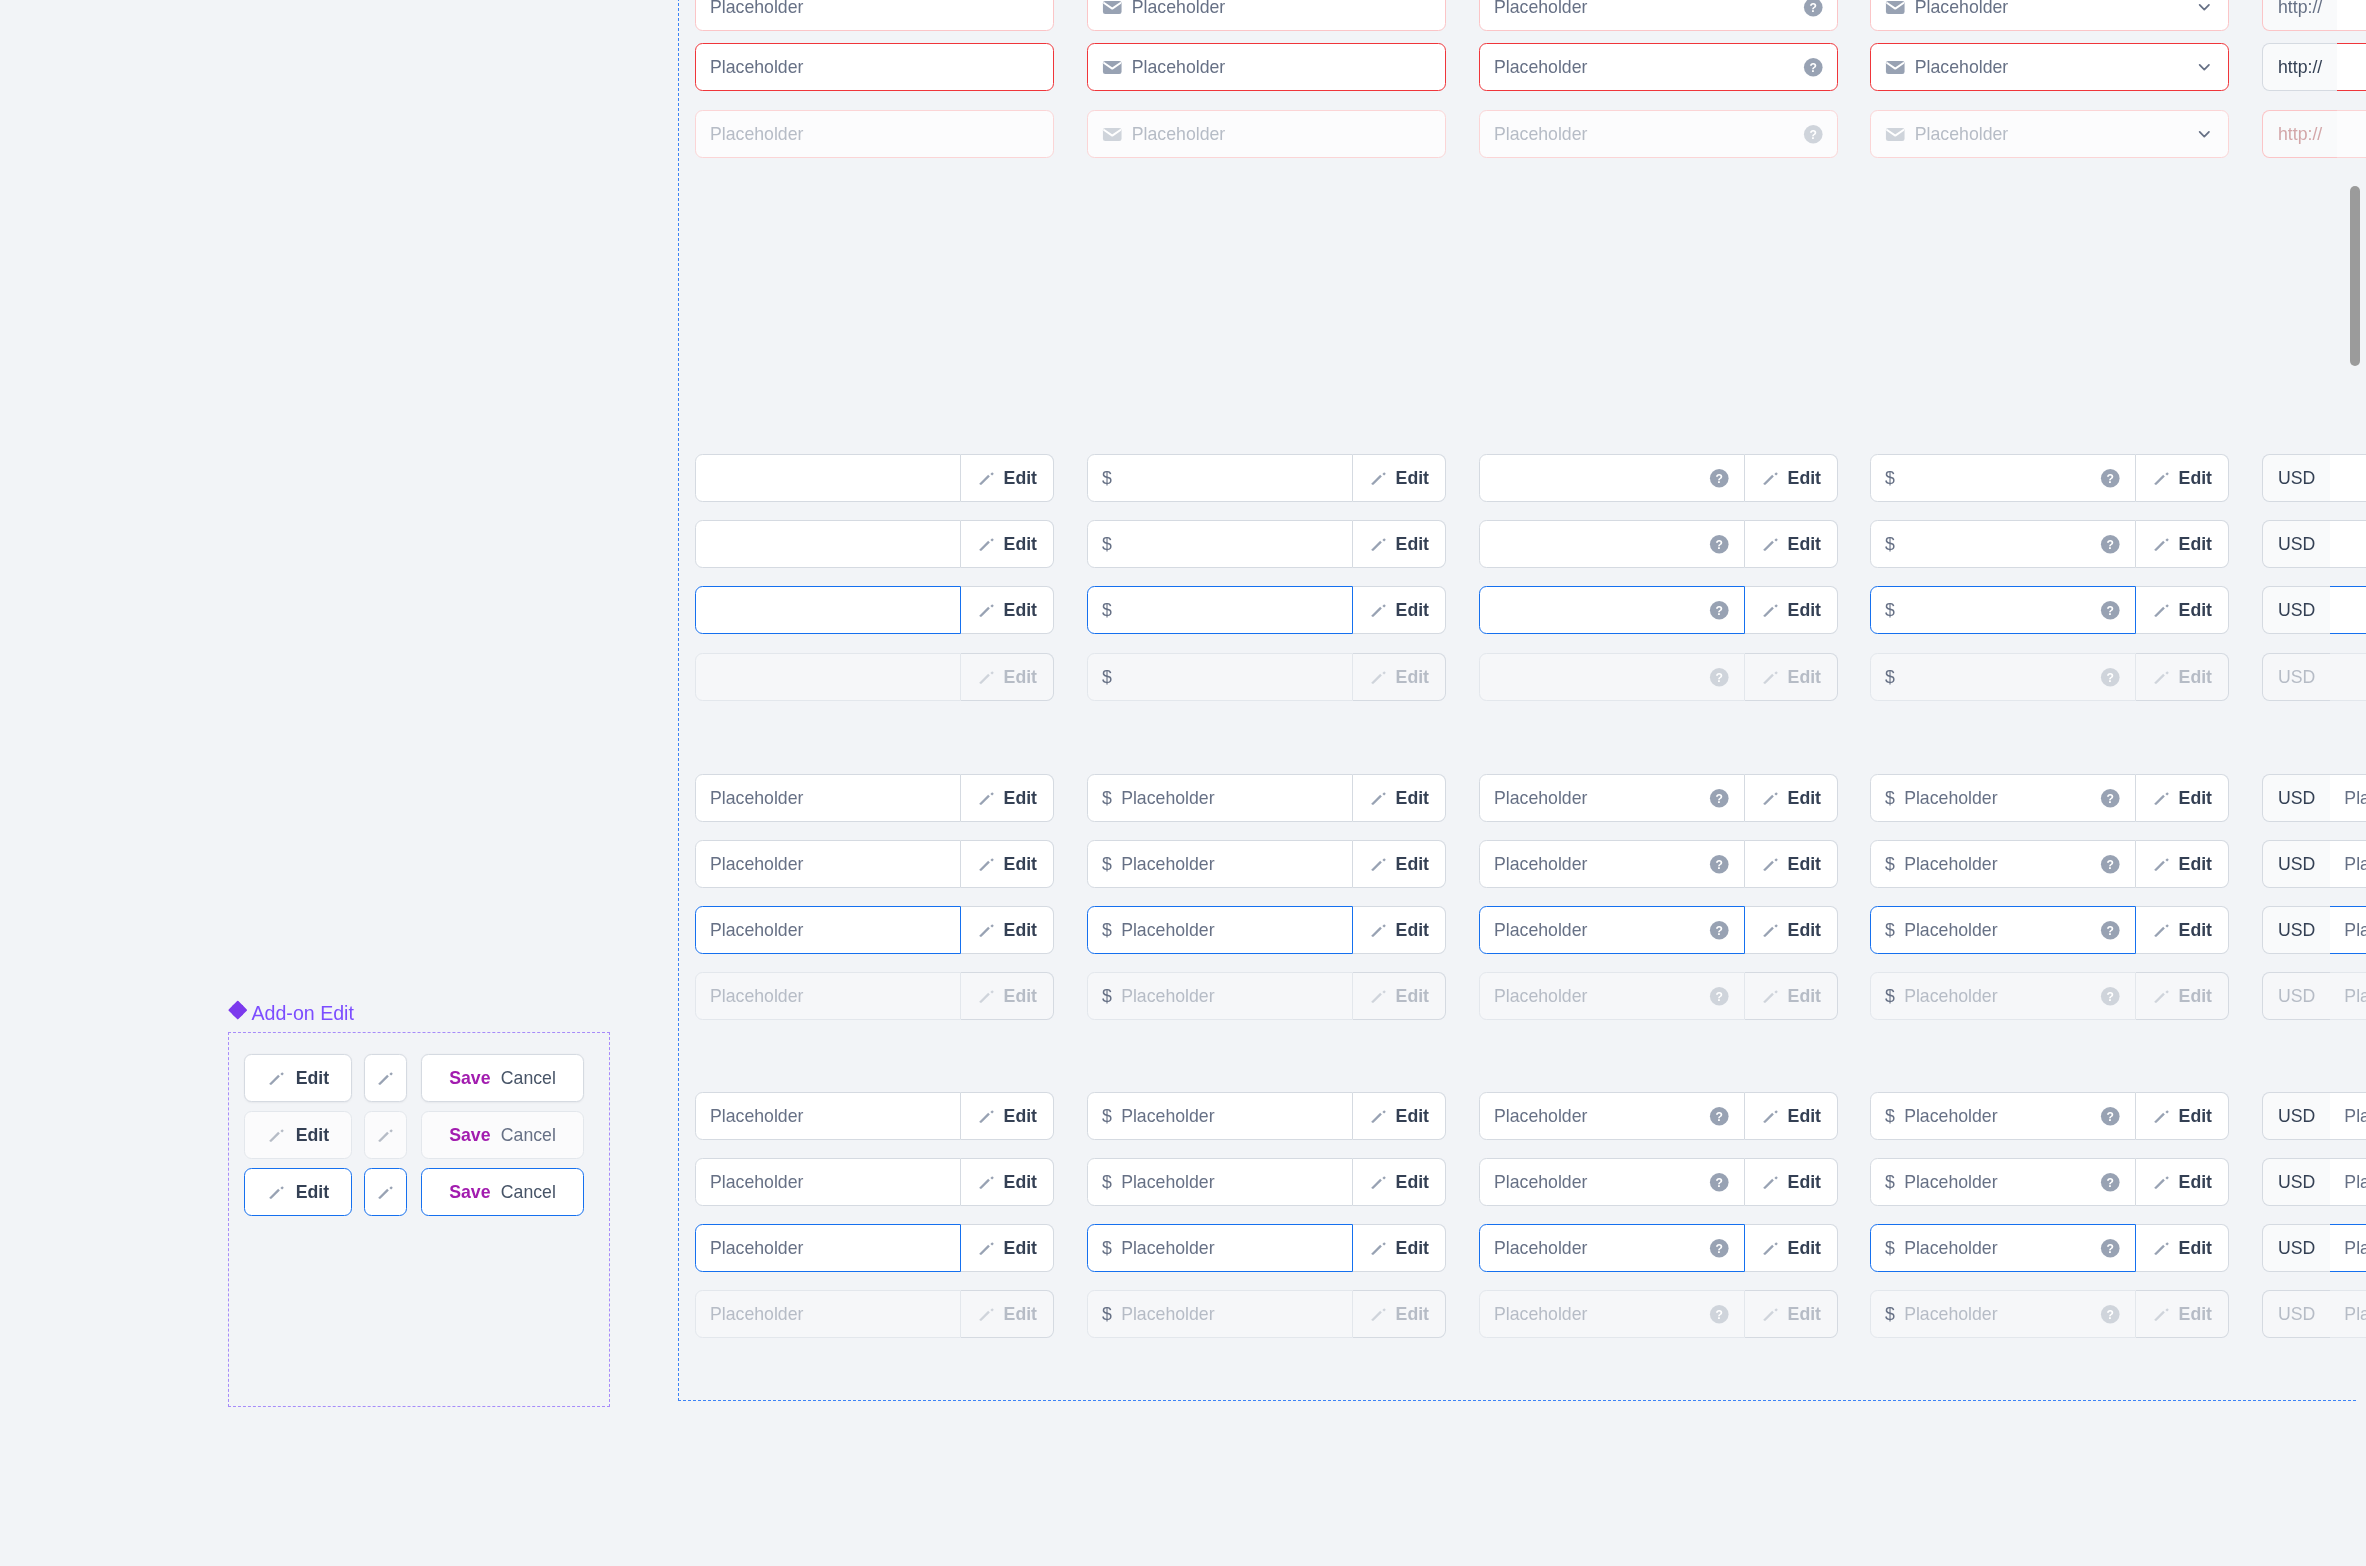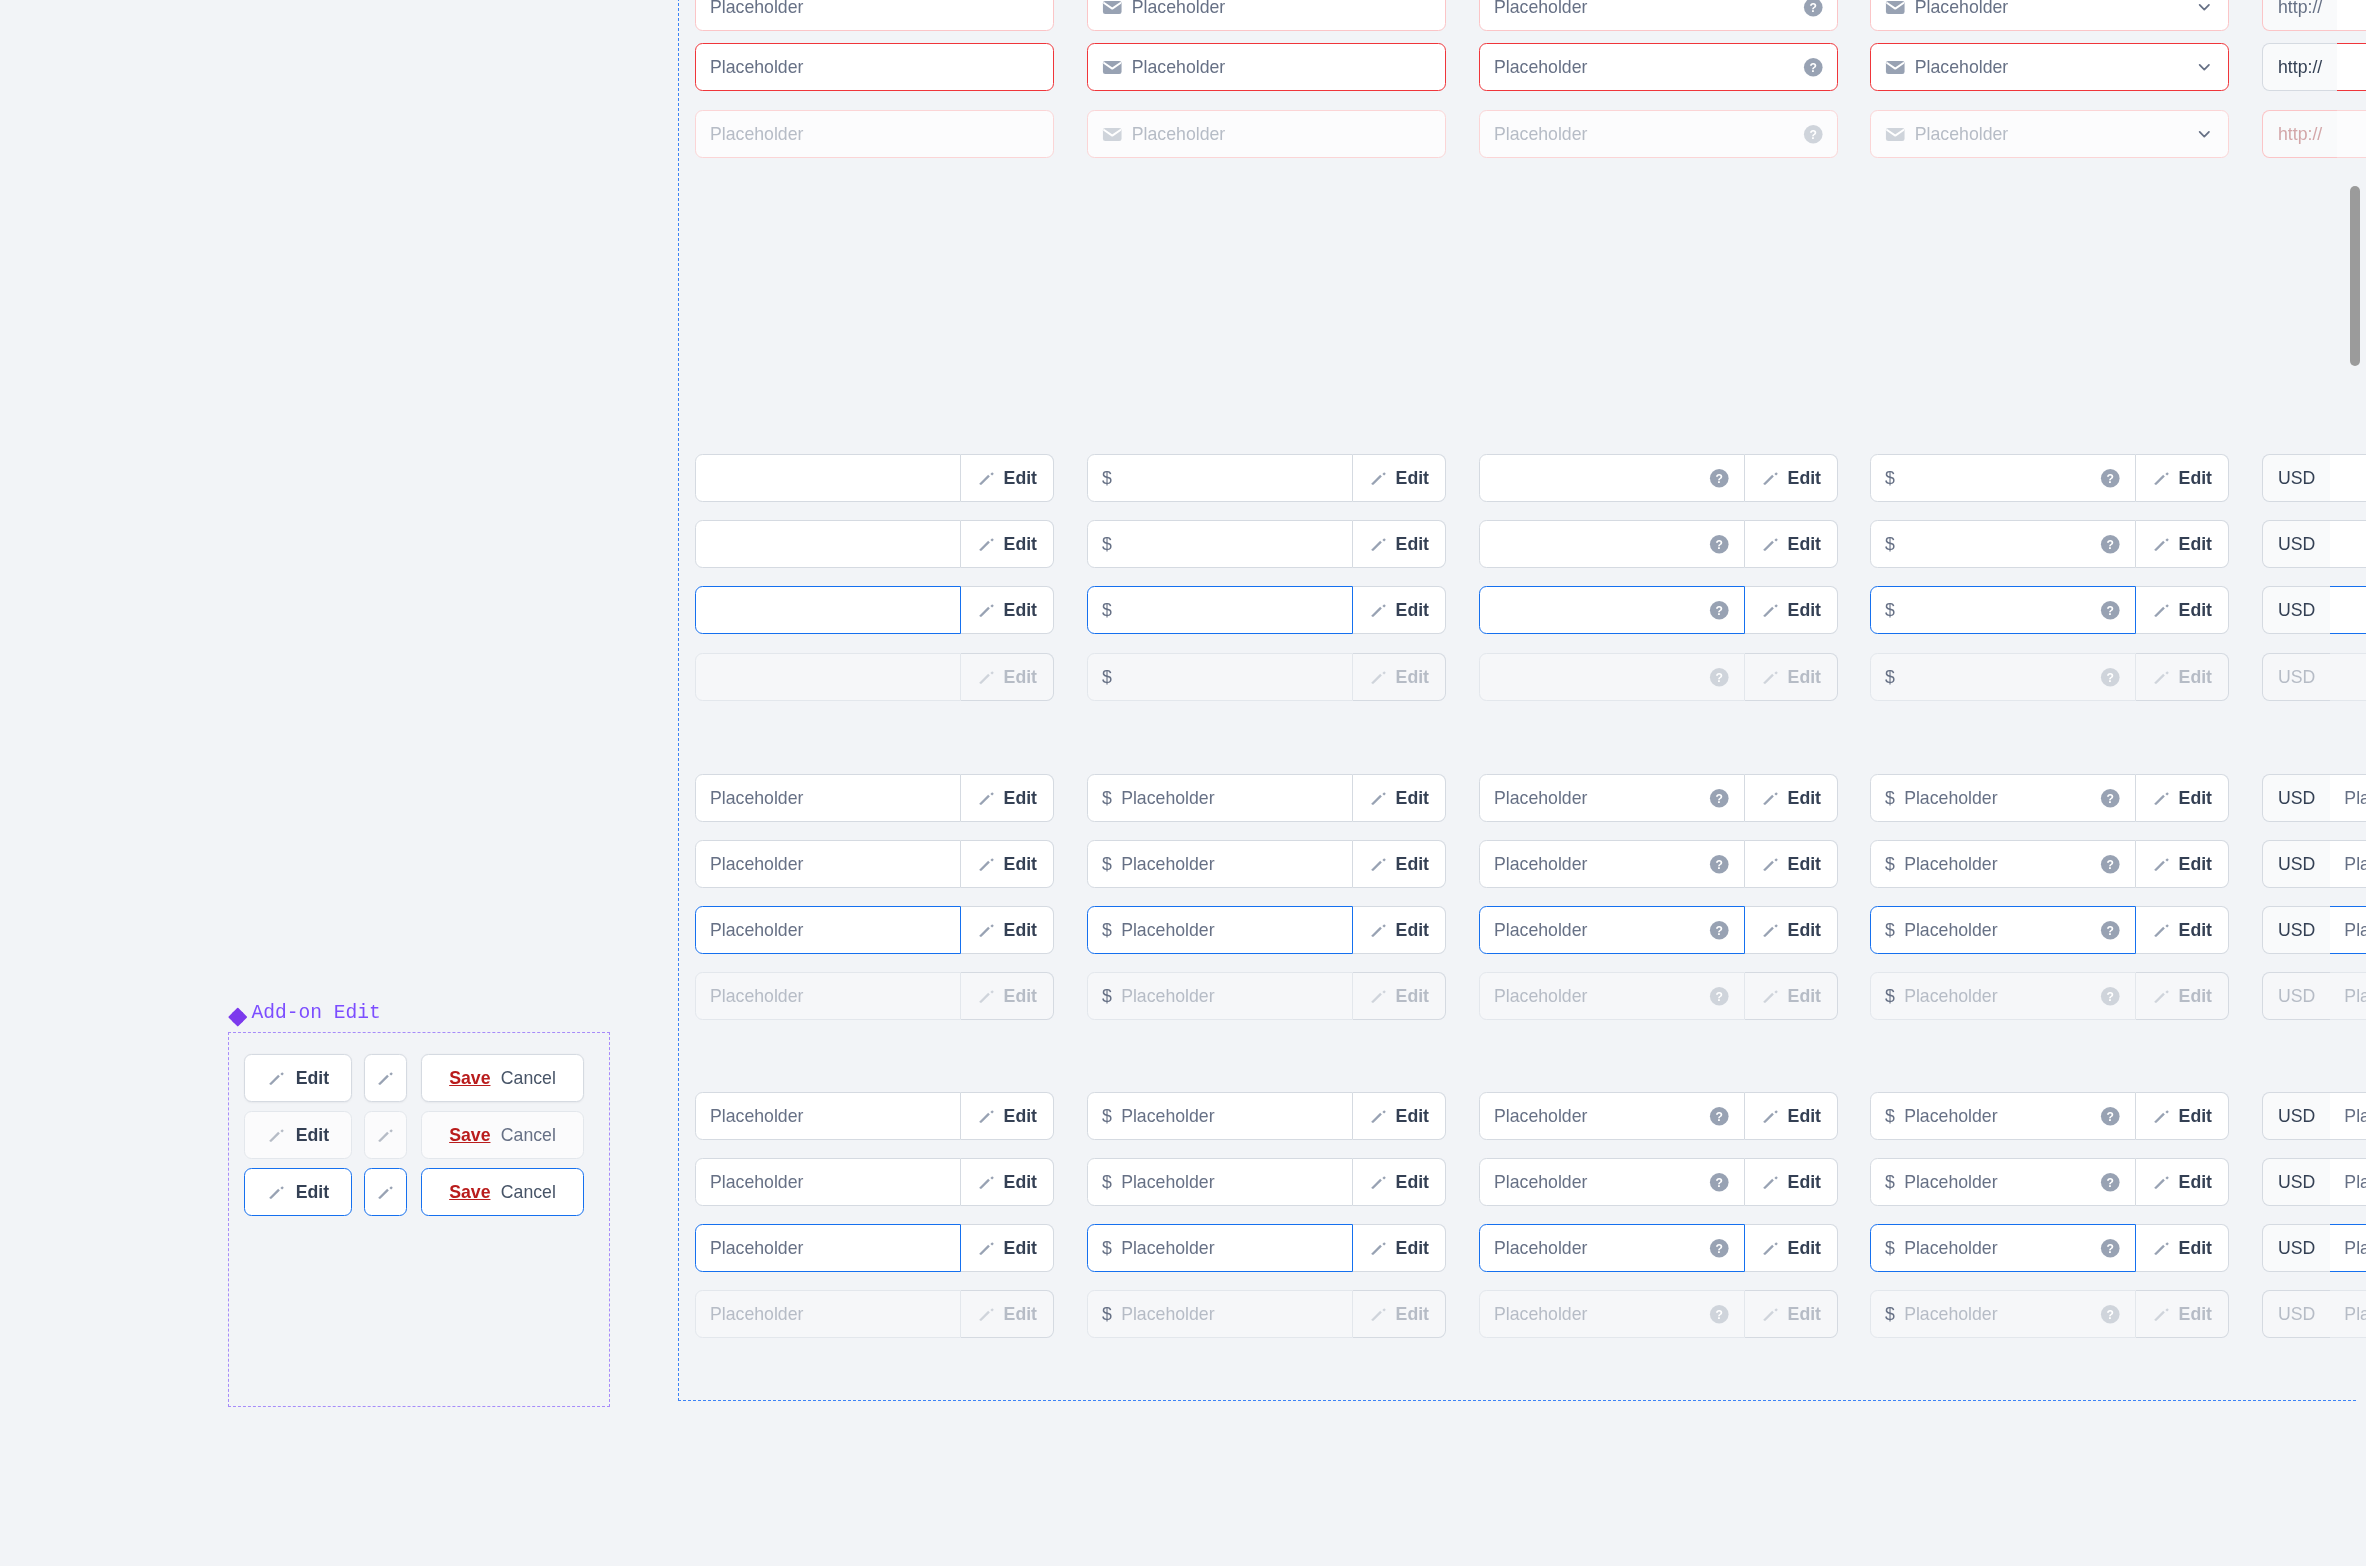--- a/index.html
+++ b/index.html
@@ -15,21 +15,21 @@
     position:absolute; left:678px; top:-37px; width:1678px; height:1438px;
     border:1.9px dashed #3b82f6; border-right:none; border-top:none;
   }
   .frame-purple {
     position:absolute; left:228px; top:1032px; width:382px; height:375px;
     border:1.9px dashed #a78bfa;
   }
   .frame-label {
     position:absolute; left:230px; top:1002px;
     font-size:19.6px; color:#7c4dff; white-space:nowrap;
-    display:flex; align-items:flex-end; gap:6.5px;font-family:Liberation Mono, monospace;
+    display:flex; align-items:flex-start; gap:6.5px;
   }
   .frame-label .dia { display:inline-block; width:15px; height:15px; position:relative; }
   .frame-label .dia i {
     position:absolute; width:7.5px; height:7.5px; background:#7c3aed;
     transform:rotate(45deg); border-radius:0.9px;
   }
   .frame-label .dia i:nth-child(1){ left:0;  top:3.7px; }
   .frame-label .dia i:nth-child(2){ left:7.5px; top:3.7px; }
   .frame-label .dia i:nth-child(3){ left:3.7px; top:0; }
   .frame-label .dia i:nth-child(4){ left:3.7px; top:7.5px; }
@@ -88,21 +88,21 @@
   
   .btn {
     position:absolute; display:flex; align-items:center; justify-content:center;
     gap:10.3px; height:48px; background:#fff;
     border:0.9px solid #d5dae1; border-radius:7.5px;
     font-size:17.7px; font-weight:600; color:#344054;
     box-shadow:0 0.9px 1.9px rgba(16,24,40,.05);
   }
   .btn.hover { background:#fbfbfc; border-color:#e3e7ec; box-shadow:none; }
   .btn.focus { border:1.9px solid #1570ef; box-shadow:none; }
-  .btn .save { color:#b91c1c; font-weight:600;text-decoration:underline; }
+  .btn .save { color:#a21caf; font-weight:600; }
   .btn .cancel { color:#475467; font-weight:400; }
   .btn.hover .cancel { color:#667085; }
 
   
   .scroll-track { position:absolute; right:0; top:0; width:22.4px; height:1566px; background:transparent; }
   .scroll-thumb {
     position:absolute; right:5.6px; top:186px; width:10.3px; height:180px;
     background:#9b9b9b; border-radius:6.5px;
   }
 </style>

